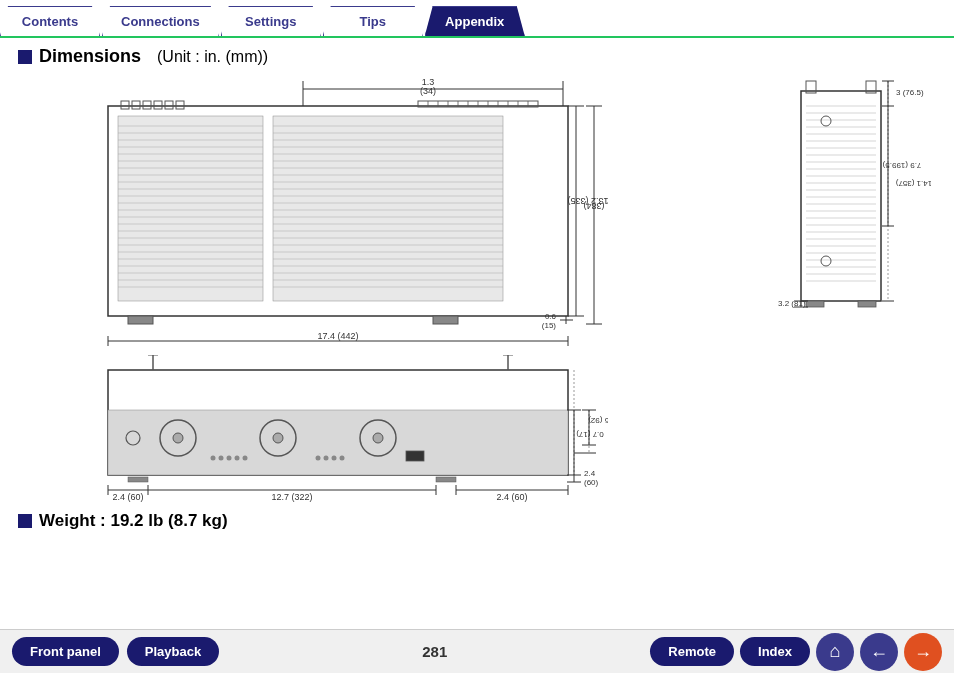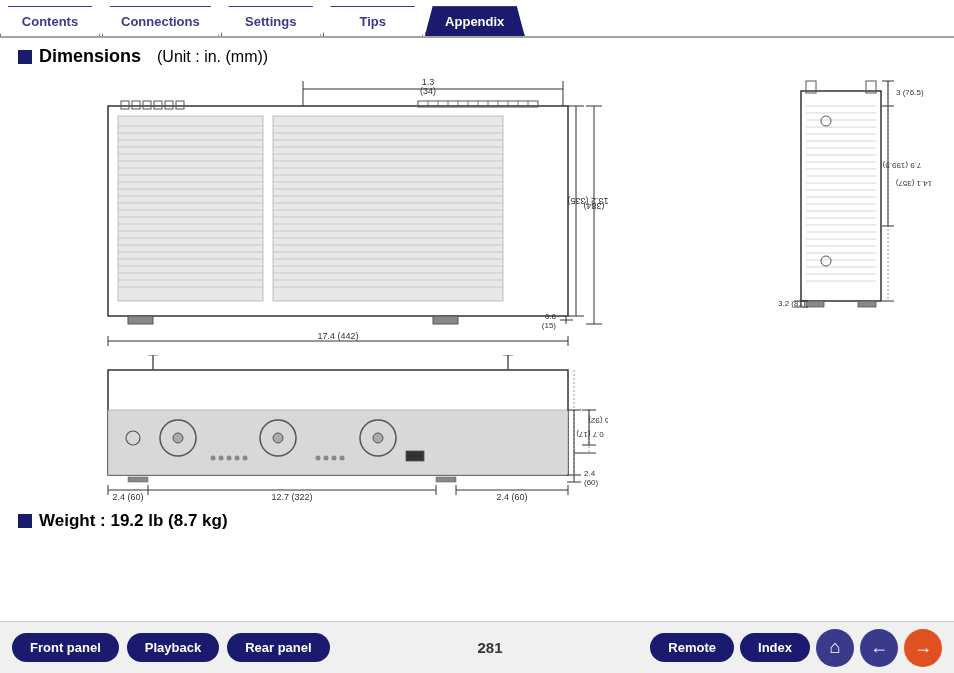--- a/index.html
+++ b/index.html
@@ -9,21 +9,21 @@
       font-family: Arial, sans-serif;
       background: #fff;
       overflow: hidden;
       position: relative;
     }
 
     
     .nav-tabs {
       display: flex;
       align-items: stretch;
-      border-bottom: 2px solid #a3a3a3;
+      border-bottom: 2px solid #22c55e;
       height: 38px;
       padding-top: 6px;
     }
     .nav-tab {
       display: flex;
       align-items: center;
       justify-content: center;
       padding: 0 18px;
       font-size: 13px;
       font-weight: bold;
@@ -109,21 +109,21 @@
       margin-right: 7px;
       flex-shrink: 0;
     }
 
     
     .footer {
       position: absolute;
       bottom: 0;
       left: 0;
       width: 100%;
-      height: 52px;
+      height: 44px;
       background: #f0f0f0;
       display: flex;
       align-items: center;
       justify-content: space-between;
       padding: 0 12px;
       border-top: 1px solid #ccc;
     }
     .footer-left {
       display: flex;
       gap: 8px;
@@ -454,21 +454,20 @@
     <span class="square"></span>
     <span>Weight : 19.2 lb (8.7 kg)</span>
   </div>
 
 </div>
 
 <div class="footer">
   <div class="footer-left">
     <button class="nav-btn">Front panel</button>
     <button class="nav-btn">Playback</button>
-    <button class="nav-btn">Rear panel</button>
   </div>
   <div class="footer-center">281</div>
   <div class="footer-right">
     <button class="nav-btn">Remote</button>
     <button class="nav-btn">Index</button>
     <button class="icon-btn home-btn">
       <span>⌂</span>
     </button>
     <button class="icon-btn back-btn">
       <span>←</span>

